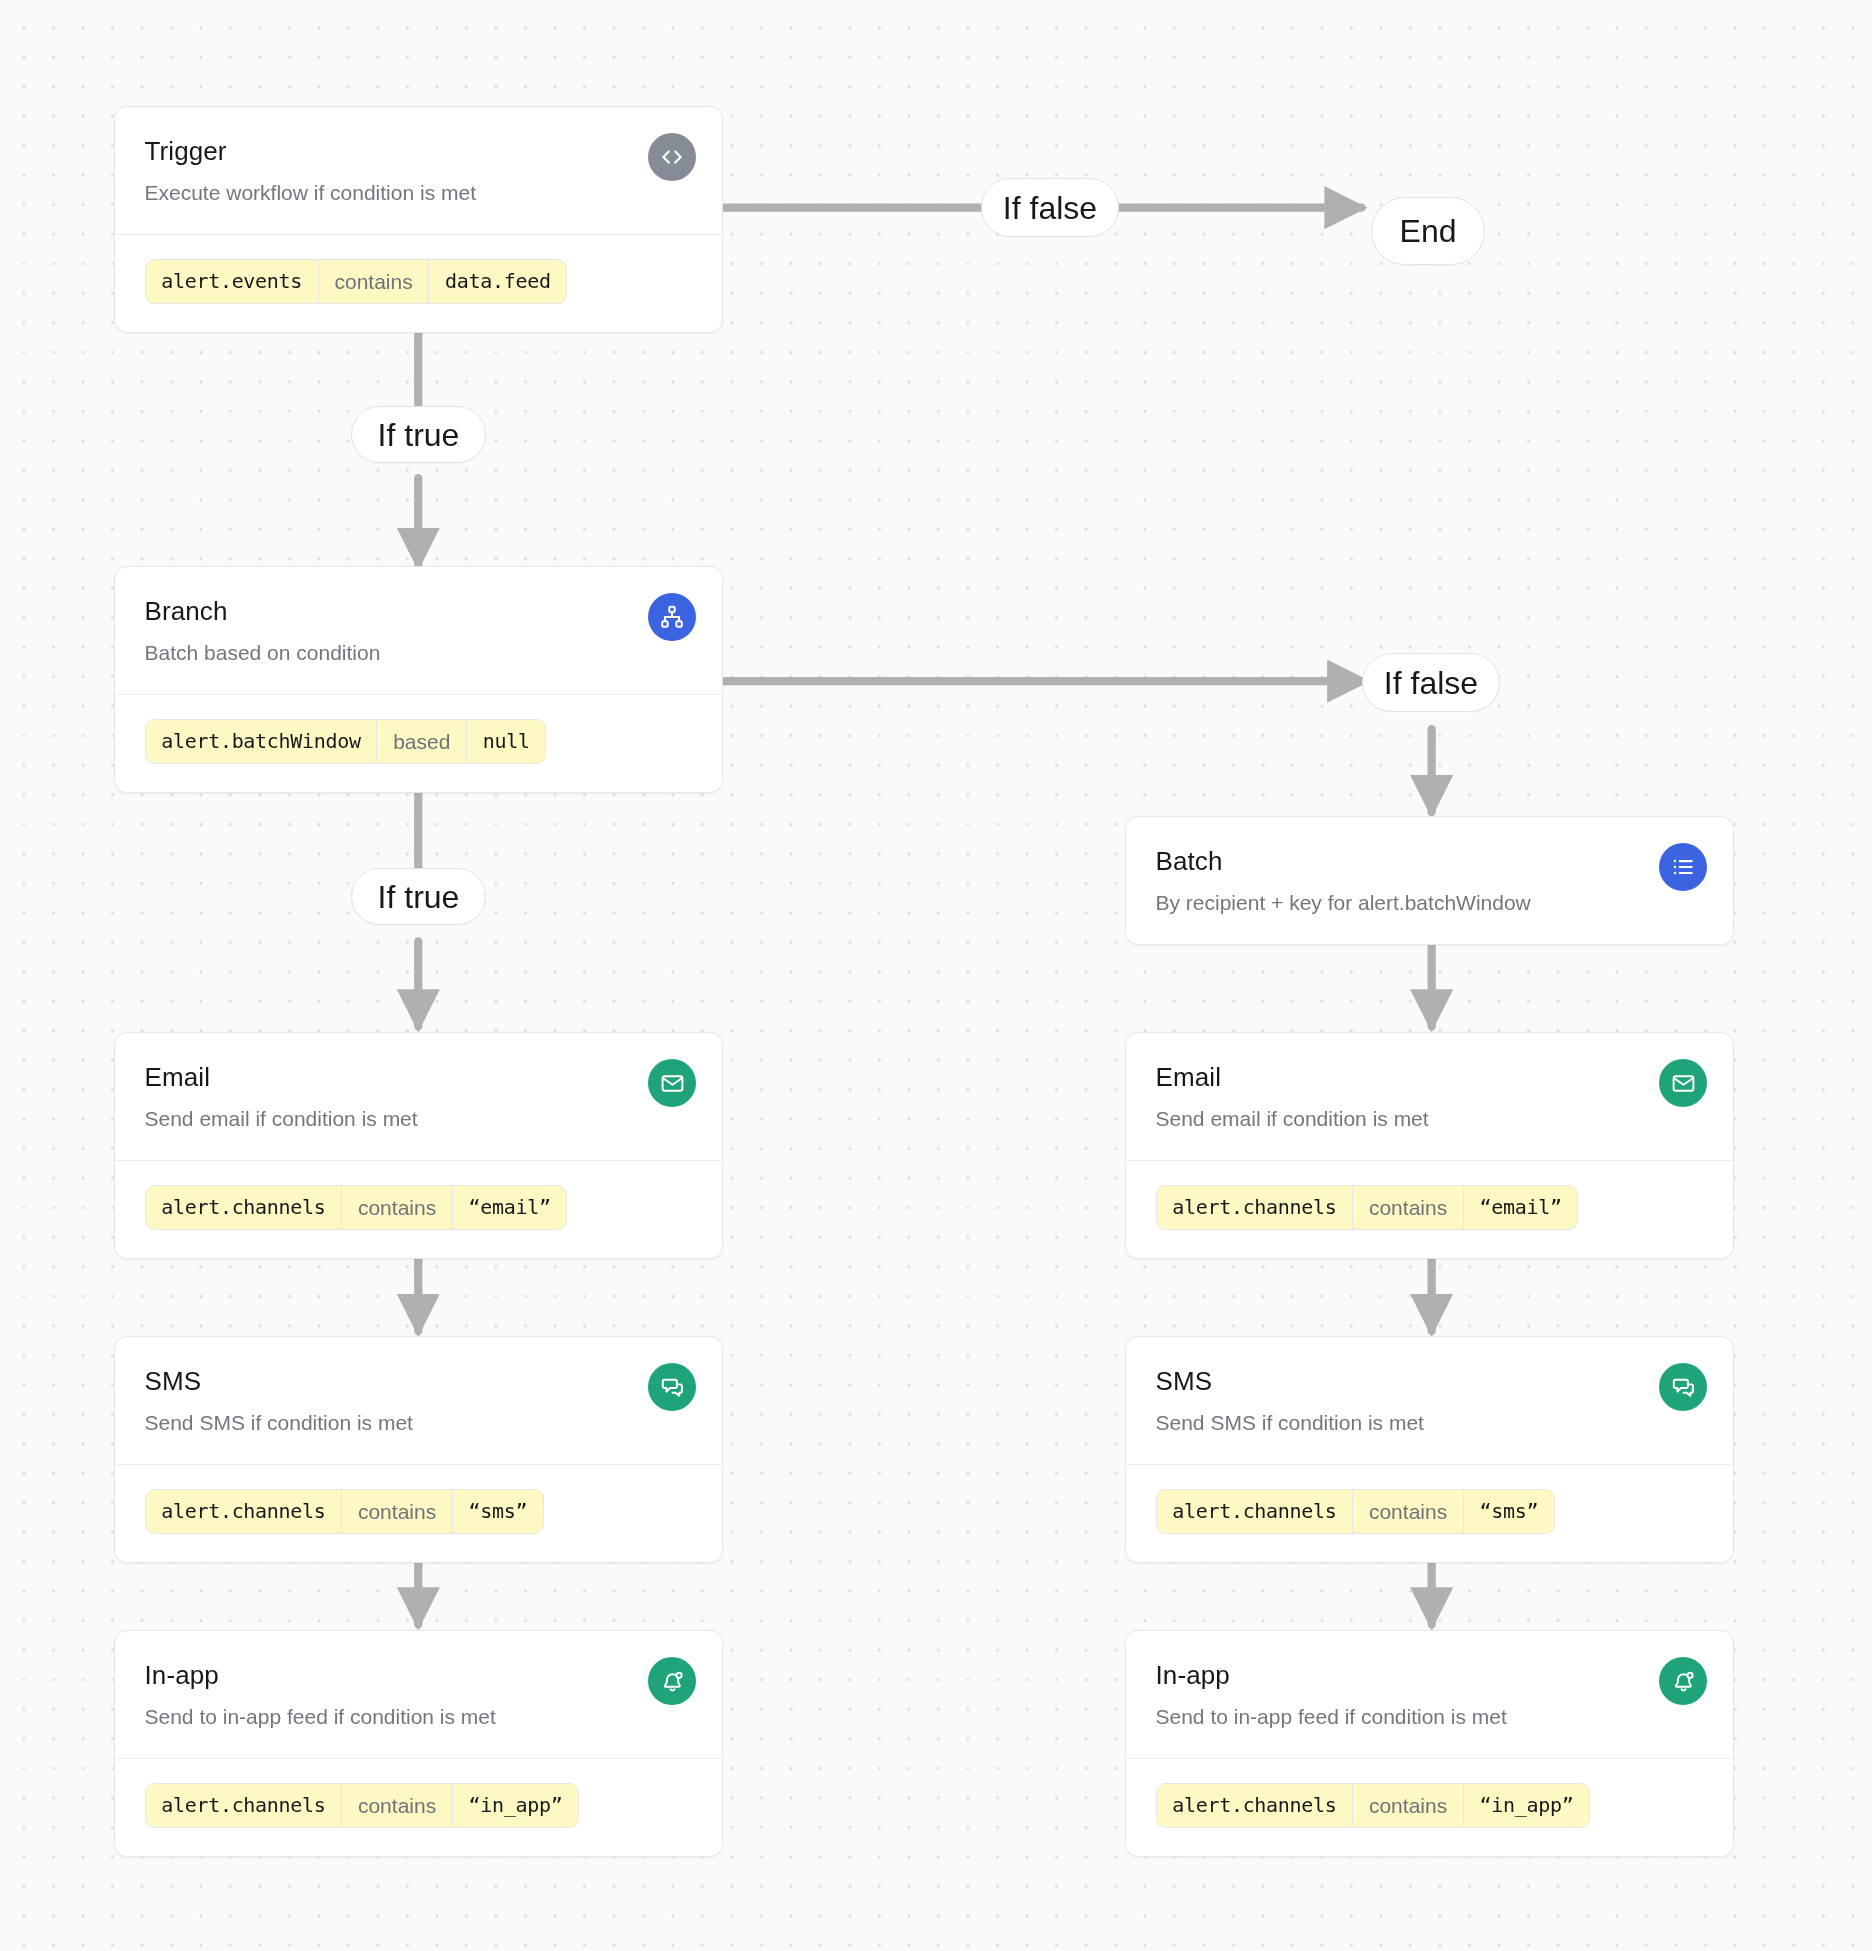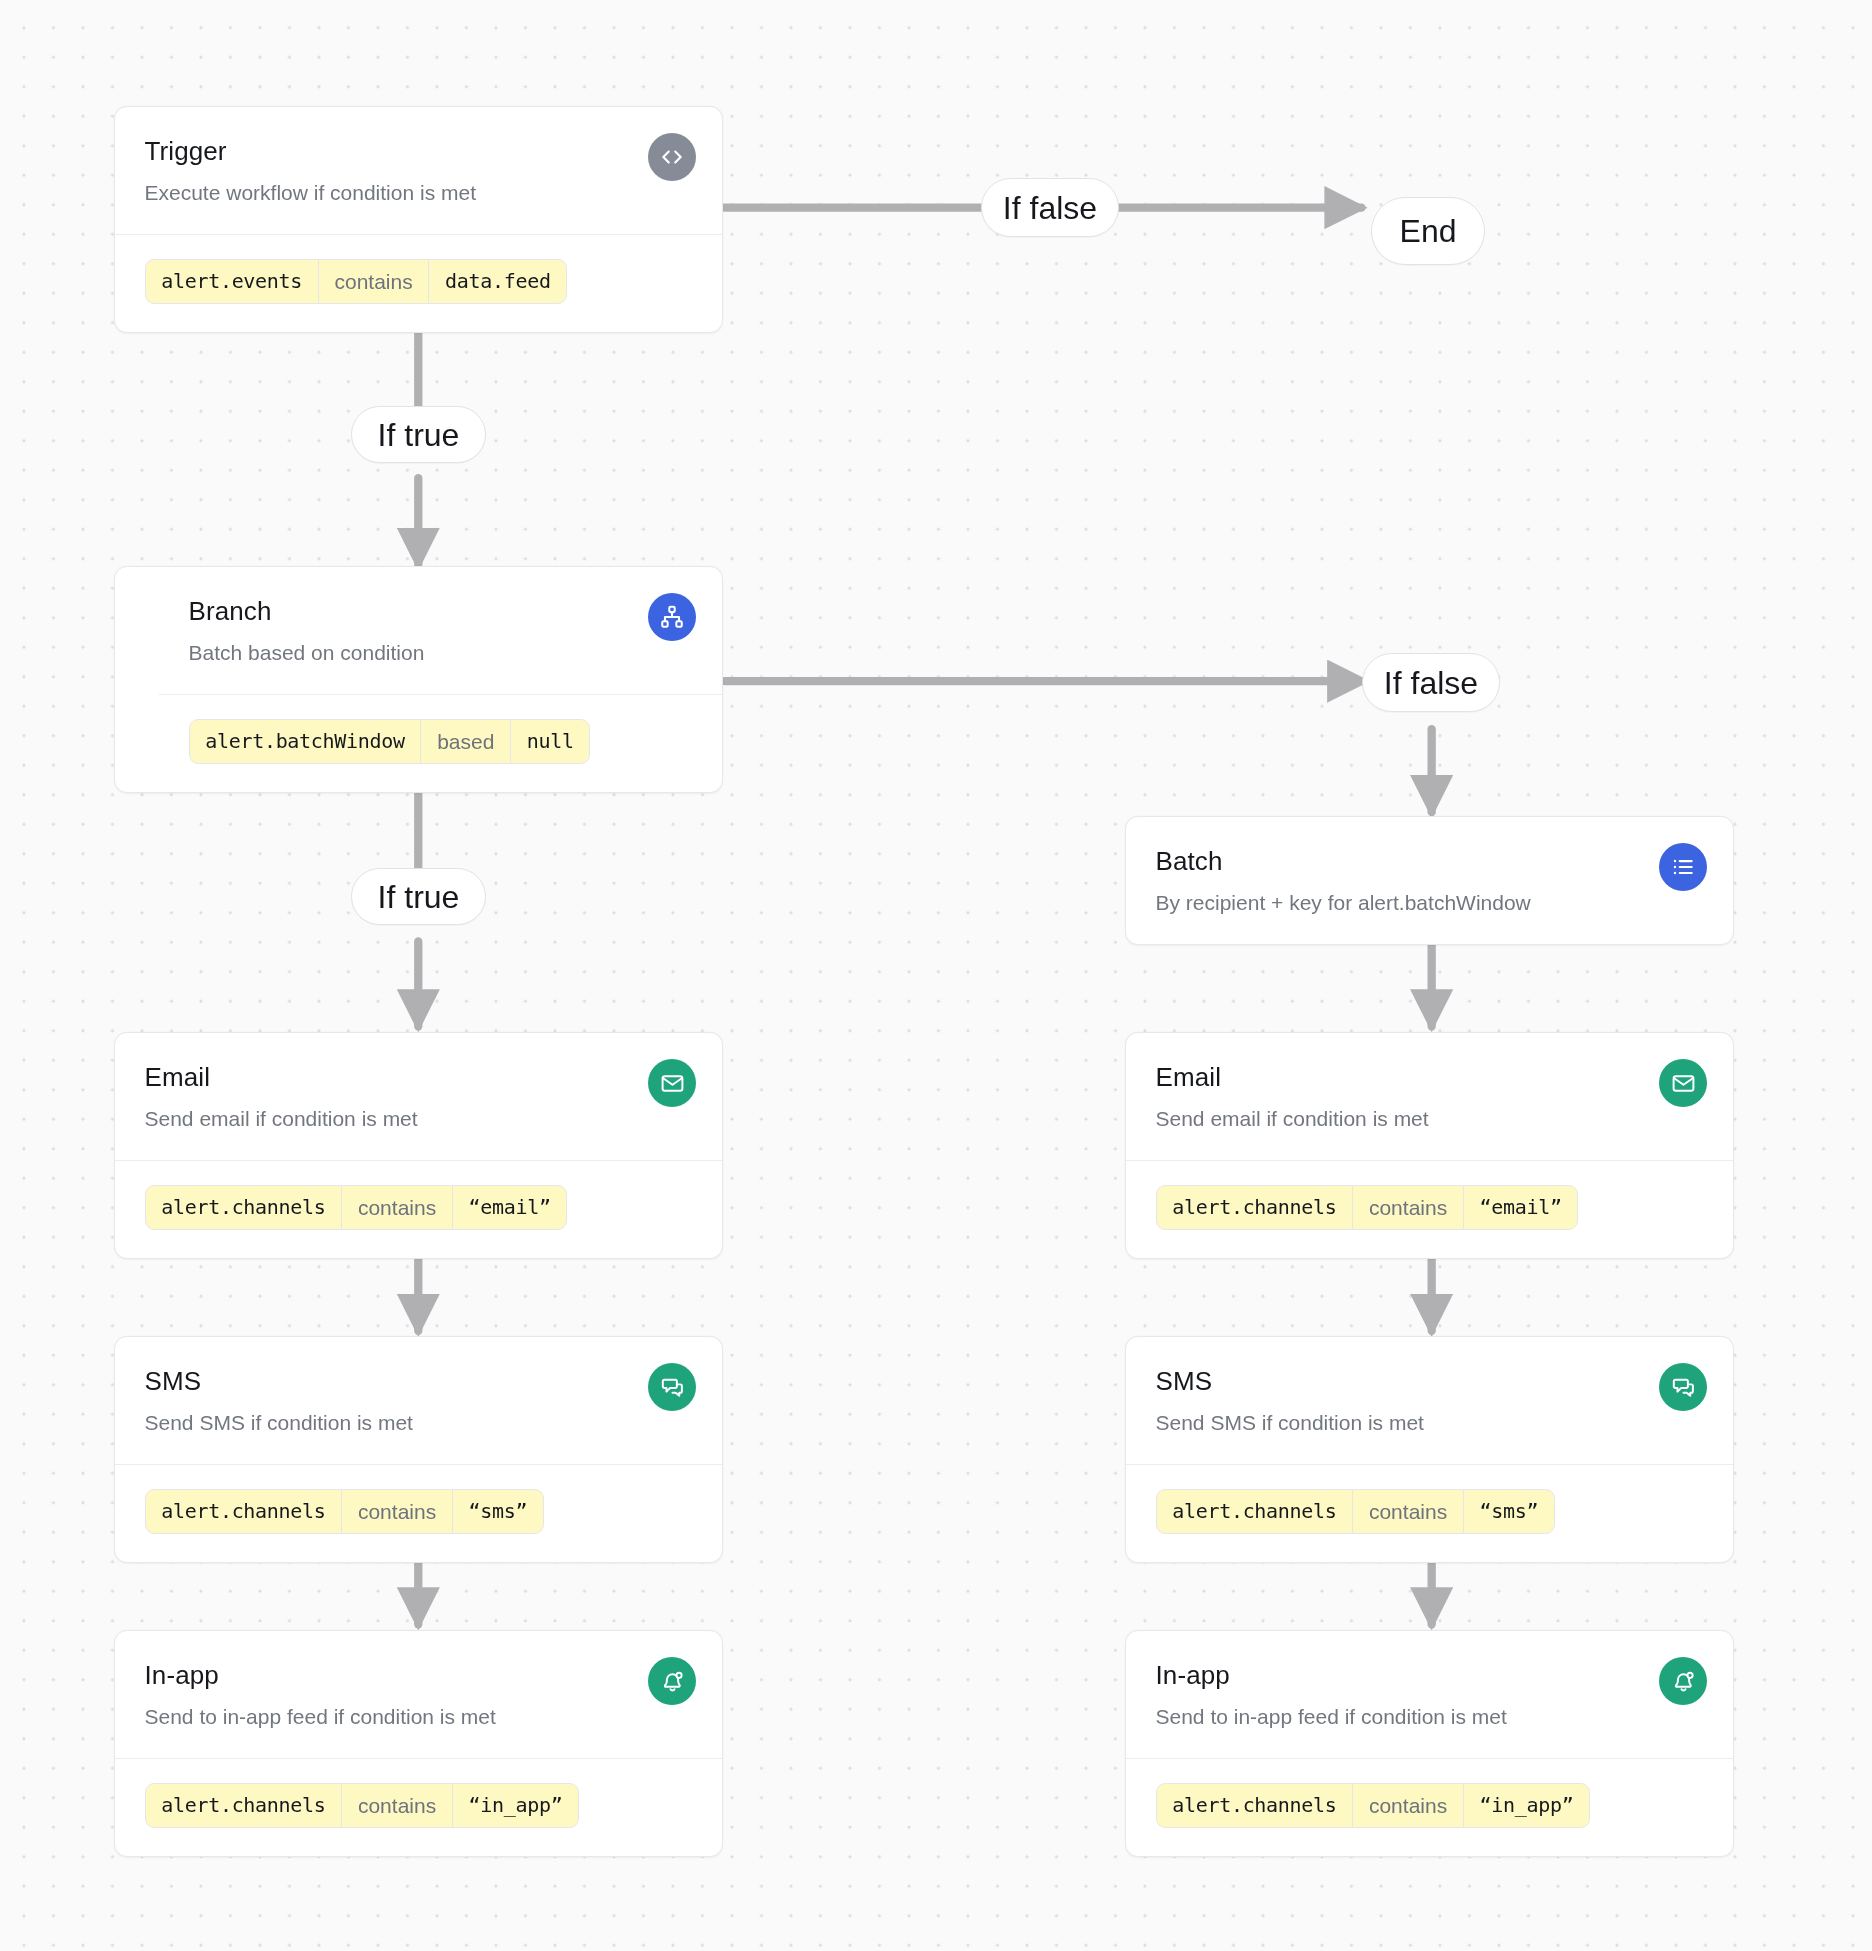--- a/index.html
+++ b/index.html
@@ -189,21 +189,21 @@
     </div>
     <div class="node-body">
       <div class="cond">
         <span class="c-field">alert.events</span>
         <span class="c-op">contains</span>
         <span class="c-value">data.feed</span>
       </div>
     </div>
   </div>
 
-  <div class="node" style="left:114px; top:566px; width:609px;padding-left:44px;">
+  <div class="node" style="left:114px; top:566px; width:609px;">
     <div class="node-head">
       <div class="node-title">Branch</div>
       <div class="node-sub">Batch based on condition</div>
       <div class="node-badge badge-blue">
         <svg width="26" height="26" viewBox="0 0 24 24" fill="none" stroke="#ffffff" stroke-width="1.9" stroke-linecap="round" stroke-linejoin="round">
           <rect x="9.5" y="2.5" width="5" height="5" rx="1.2"></rect>
           <rect x="3" y="16" width="5" height="5" rx="1.2"></rect>
           <rect x="16" y="16" width="5" height="5" rx="1.2"></rect>
           <path d="M12 7.5 L12 11.5"></path>
           <path d="M5.5 16 L5.5 12 L18.5 12 L18.5 16"></path>

